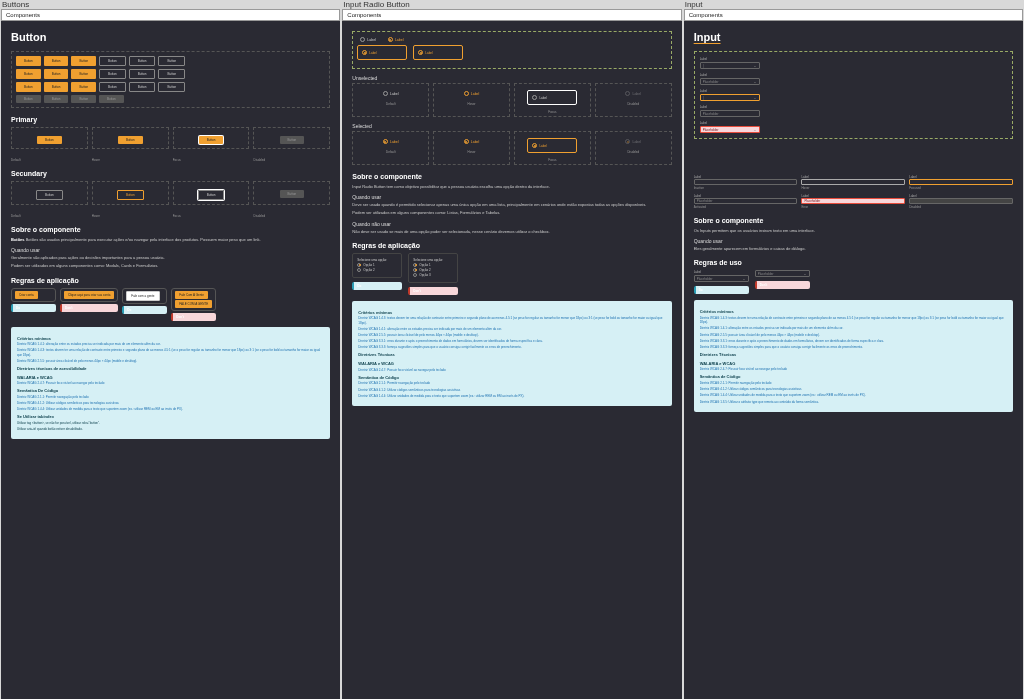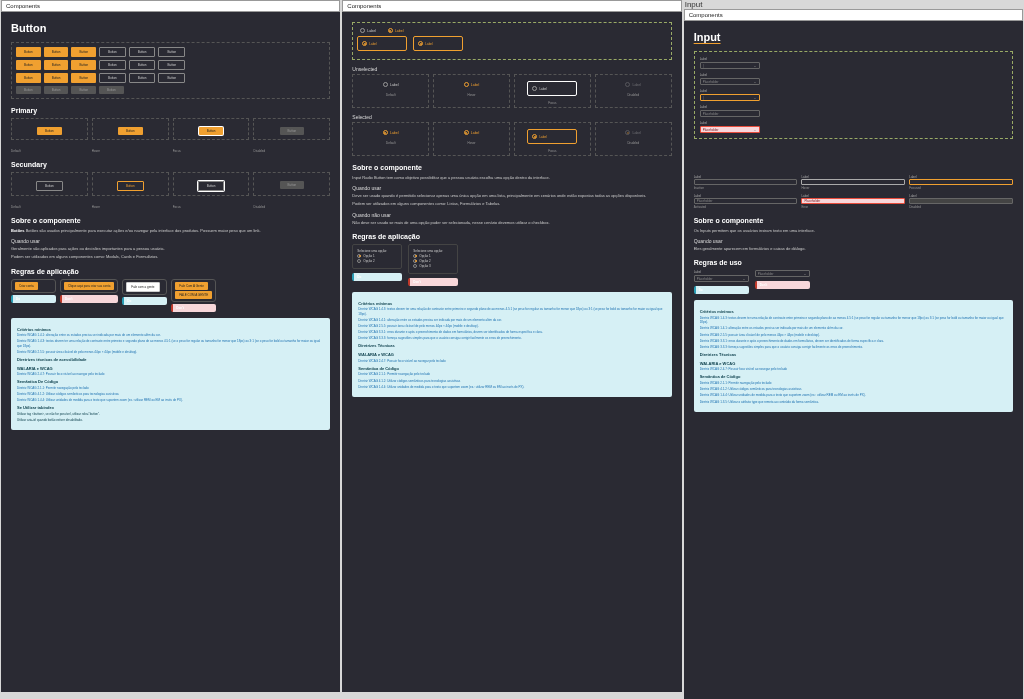--- a/index.html
+++ b/index.html
@@ -77,20 +77,21 @@
 .input-states .slbl { font-size: 3px; color: #999; margin-top: 1px; }
 
 .flex-row { display: flex; gap: 6px; }
 </style>
 </head>
 <body>
 
 <div class="wrap">
 
   <div class="col">
+    <div class="col-title">Buttons</div>
     <div class="breadcrumb">Components</div>
     <div class="panel">
       <div class="h1">Button</div>
 
       <div class="btn-grid">
         <div class="row">
           <span class="btn btn-fill-y">Button</span>
           <span class="btn btn-fill-y">Button</span>
           <span class="btn btn-fill-y">Button</span>
           <span class="btn btn-outline">Button</span>
@@ -208,20 +209,21 @@
         <div class="ib-p"><span class="lk">Diretriz WCAG 4.1.2: Utilizar códigos semânticos para tecnologias assistivas</span></div>
         <div class="ib-p"><span class="lk">Diretriz WCAG 1.4.4: Utilizar unidades de medida para o texto que suportem zoom (ex.: utilizar REM ou EM ao invés de PX).</span></div>
         <div class="ib-h">Se Utilizar tabindex</div>
         <div class="ib-p">Utilizar tag &lt;button&gt;, se não for possível, utilizar role="button".</div>
         <div class="ib-p">Utilizar aria-id: quando botão estiver desabilitado.</div>
       </div>
     </div>
   </div>
 
   <div class="col">
+    <div class="col-title">Input Radio Button</div>
     <div class="breadcrumb">Components</div>
     <div class="panel">
 
       <div class="radio-grid">
         <div class="radio-row">
           <span class="radio-item">
               <span class="dot"></span>
               <span>Label</span>
             </span>
           <span class="radio-item sel">

